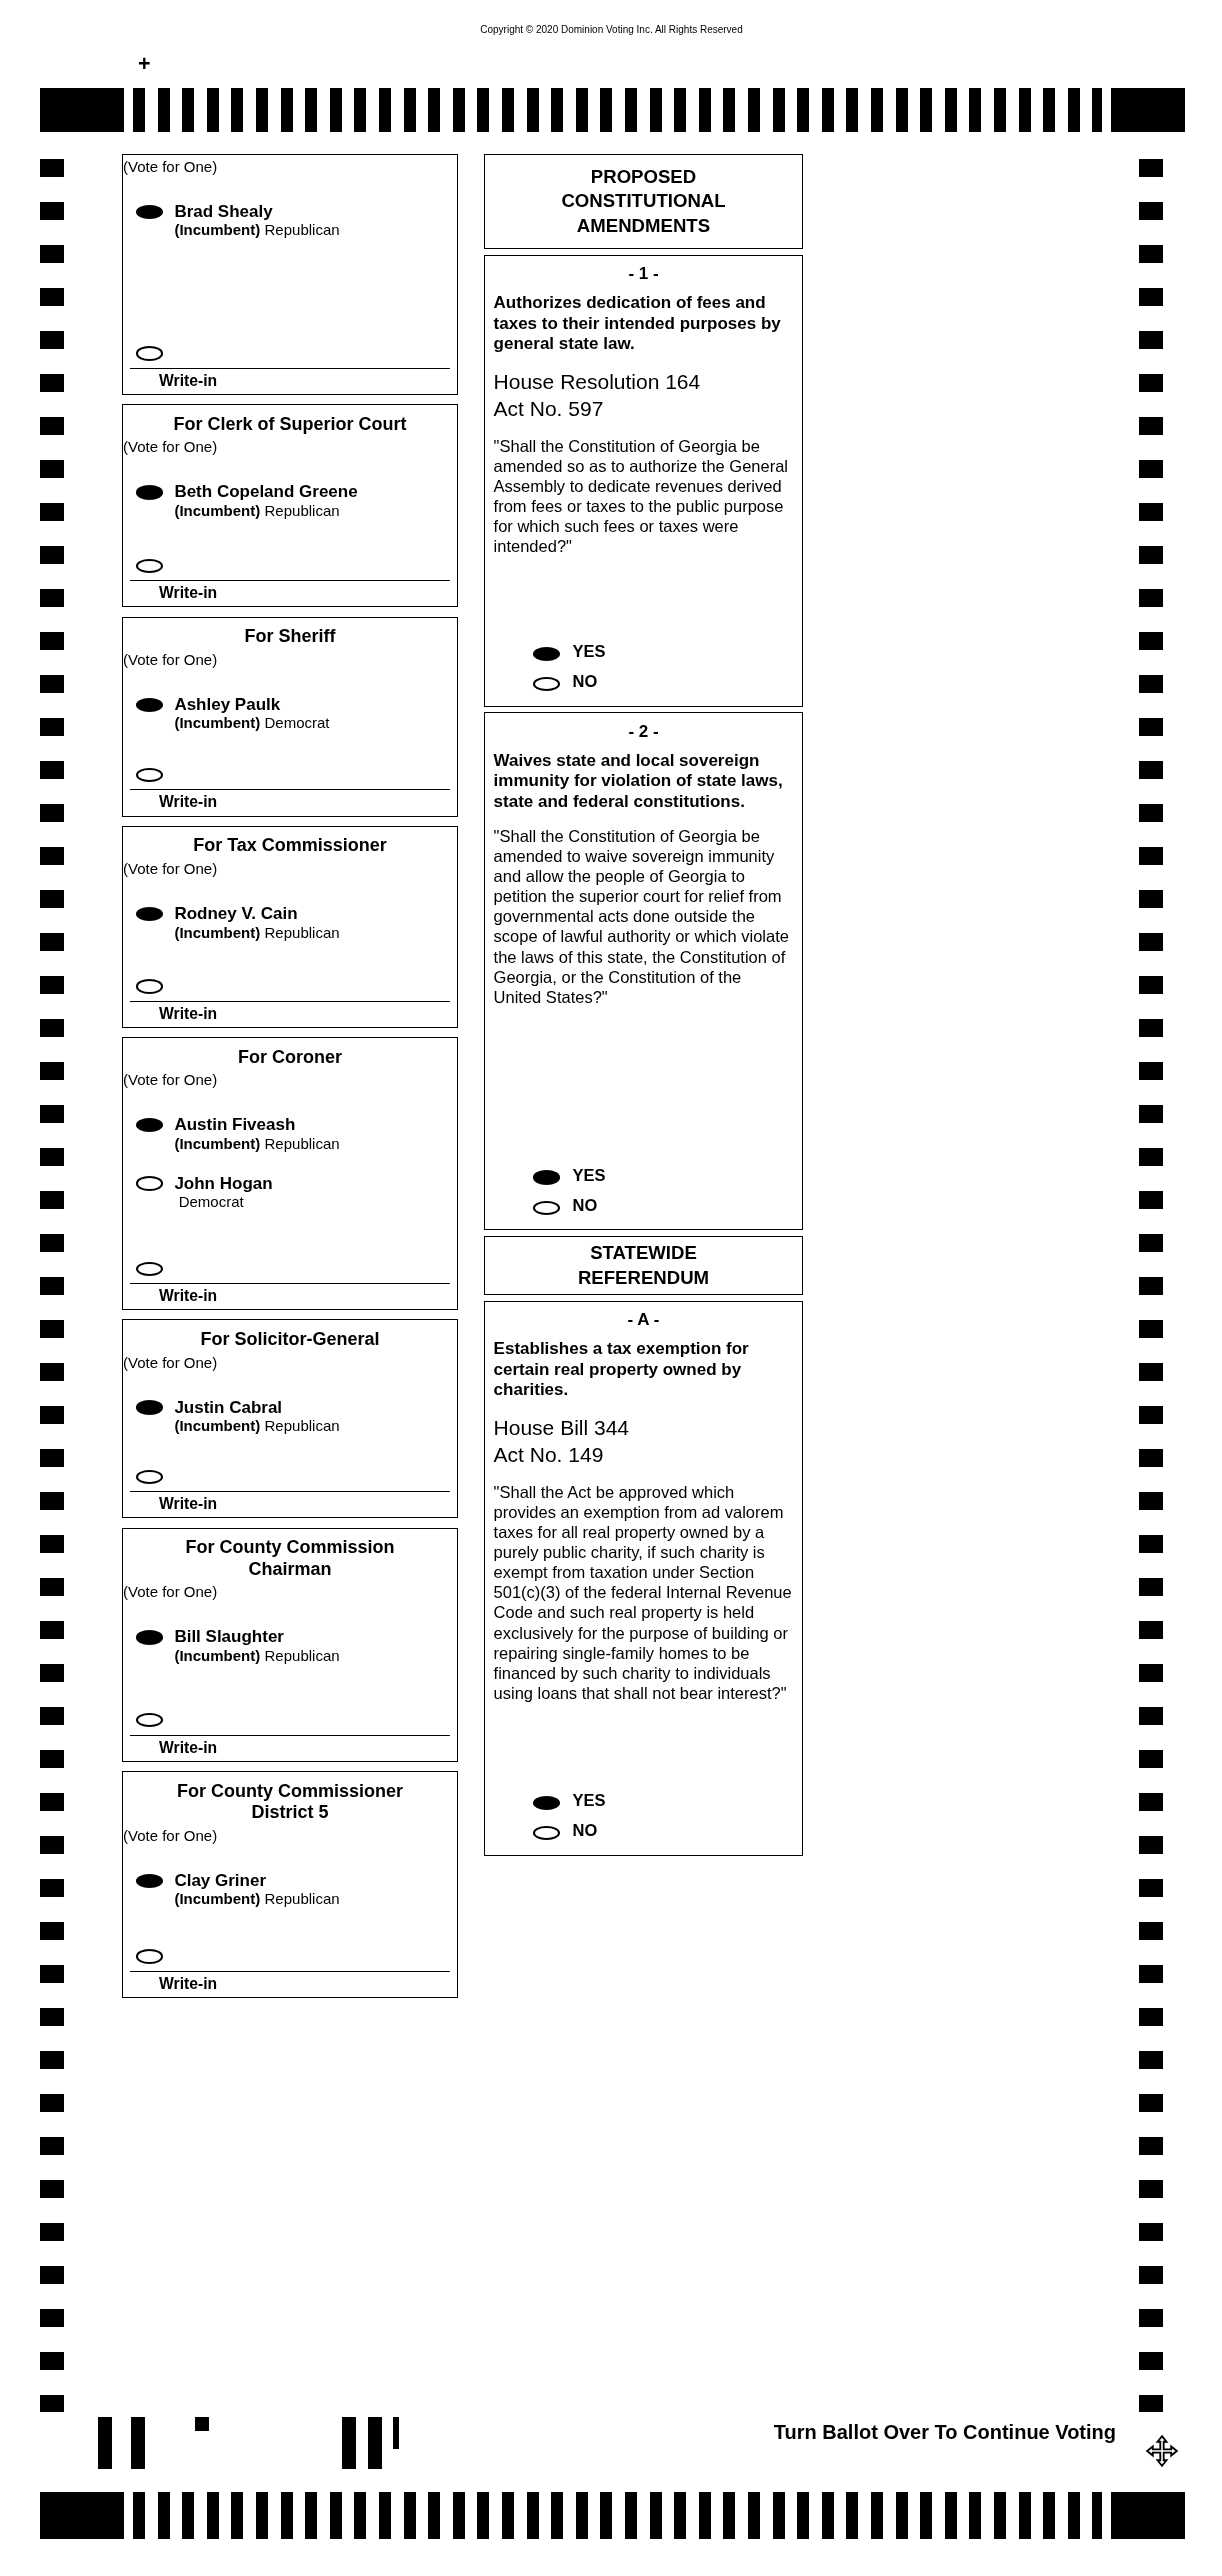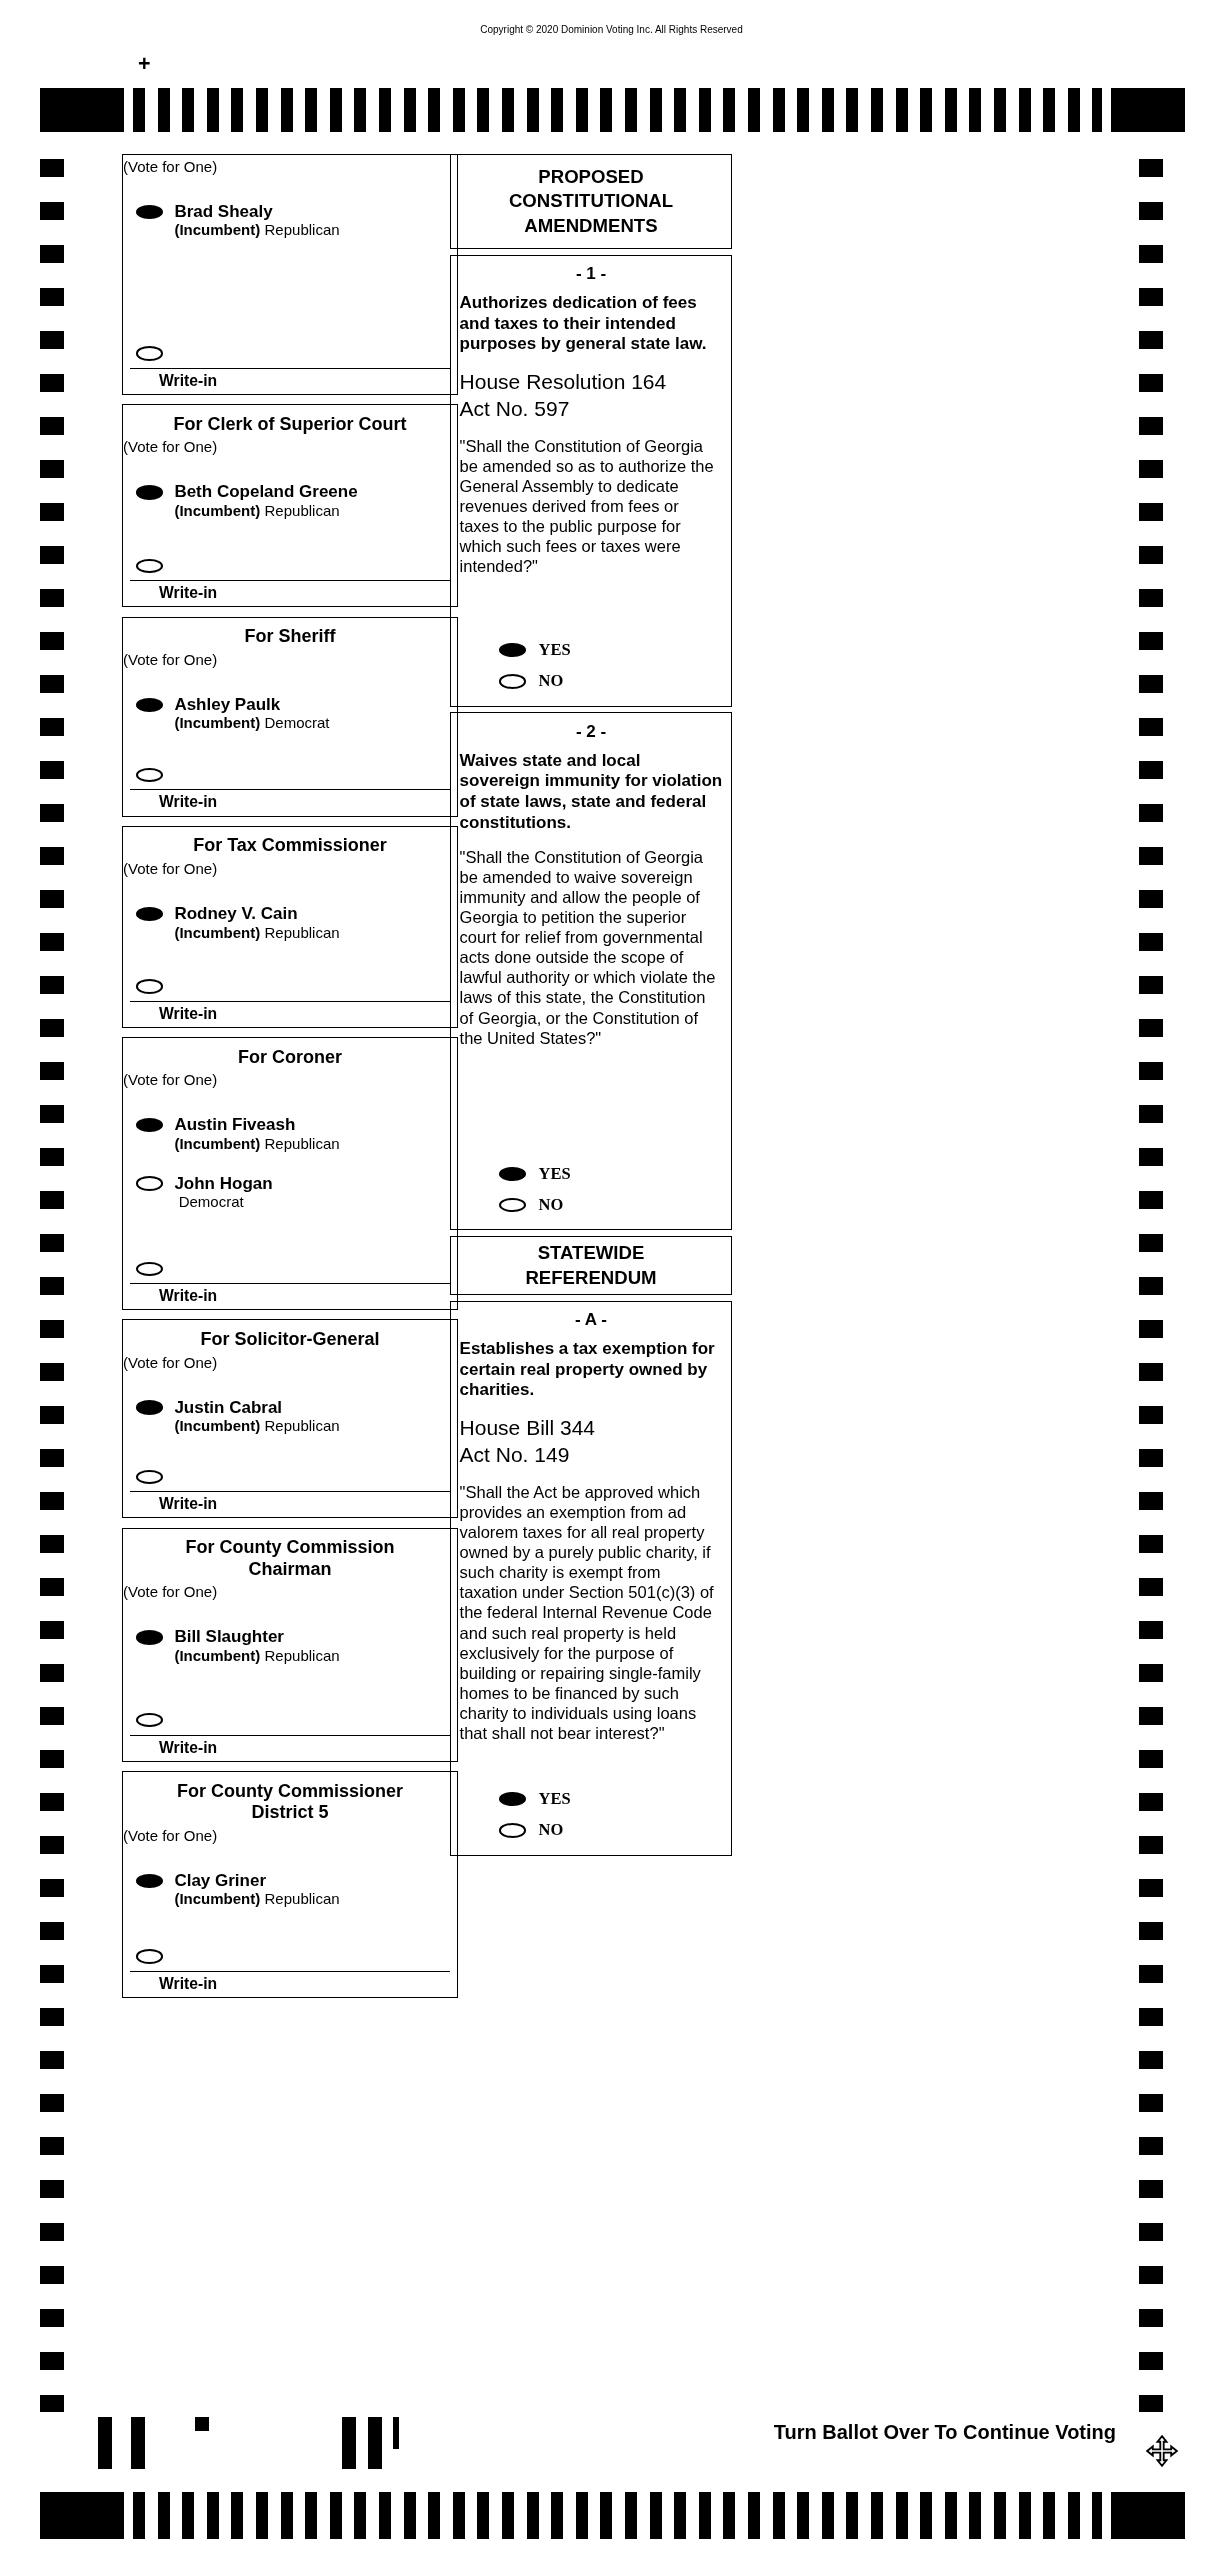--- a/index.html
+++ b/index.html
@@ -23,21 +23,21 @@
   .block-r { width:74px; background:#000; }
   .bars { flex:1; margin:0 8.6px; background:repeating-linear-gradient(to right,#000 0 12px,transparent 12px 24.6px); }
   .timing-col { position:absolute; top:159px; width:24px; height:2253px;
     background:repeating-linear-gradient(to bottom,#000 0 18px,transparent 18px 43px); }
   .timing-col-left { left:40px; }
   .timing-col-right { left:1139px; }
   .omark { position:absolute; background:#000; }
 
   
   .col-left  { position:absolute; left:122px; top:154px; width:336px; }
-  .col-right { position:absolute; left:450px; top:154px; width:282px; }
+  .col-right { position:absolute; left:484px; top:154px; width:319px; }
 
   
   .contest { border:1.4px solid #000; margin-bottom:9.3px; display:flex; flex-direction:column; padding-bottom:2.9px; }
   .contest-title { font-size:18px; font-weight:bold; line-height:1.2; text-align:center; padding:8.6px 5.7px 0; white-space:pre-line; }
   .vote-for { font-size:15px; text-align:left; padding:2.9px 0 17px; }
   .candidate { display:flex; align-items:flex-start; padding:10px 7.2px 10px 13px; }
   .oval { flex:0 0 auto; width:27px; height:14.3px; border:2.1px solid #000; border-radius:50%; background:#fff; margin-top:2.9px; }
   .oval[data-state="filled"] { background:#000; }
   .cand-text { display:flex; flex-direction:column; margin-left:11.4px; }
   .cand-name { font-size:17px; font-weight:bold; line-height:1.15; }
@@ -49,21 +49,21 @@
 
   
   .section-header { border:1.4px solid #000; margin-bottom:5.7px; display:flex; flex-direction:column; justify-content:center;
     text-align:center; font-size:18.6px; font-weight:bold; line-height:1.3; white-space:pre-line; padding:4.3px 0; }
   .measure { border:1.4px solid #000; margin-bottom:5.7px; display:flex; flex-direction:column; padding:4.3px 8.6px 8.6px; }
   .measure-number { text-align:center; font-size:17px; font-weight:bold; padding:4.3px 0 8.6px; }
   .measure-summary { font-size:17px; font-weight:bold; line-height:1.22; padding-bottom:13px; }
   .measure-refs { font-size:21px; line-height:1.3; padding-bottom:13px; }
   .measure-question { font-size:16.5px; line-height:1.22; padding-bottom:17px; }
   .choices { margin-top:auto; }
-  .choice { display:flex; align-items:center; padding:5.7px 0 5.7px 39px;font-family:Liberation Serif, serif; }
+  .choice { display:flex; align-items:flex-end; padding:5.7px 0 5.7px 39px; }
   .choice .oval { margin-top:0; }
   .choice-label { font-size:16.5px; font-weight:bold; margin-left:13px; }
 
   
   .turn-over { position:absolute; top:2421px; right:107px; font-size:20px; font-weight:bold; }
   .move-icon { position:absolute; top:2434px; right:44px; width:34px; height:34px; }
 </style>
 </head>
 <body>
 

